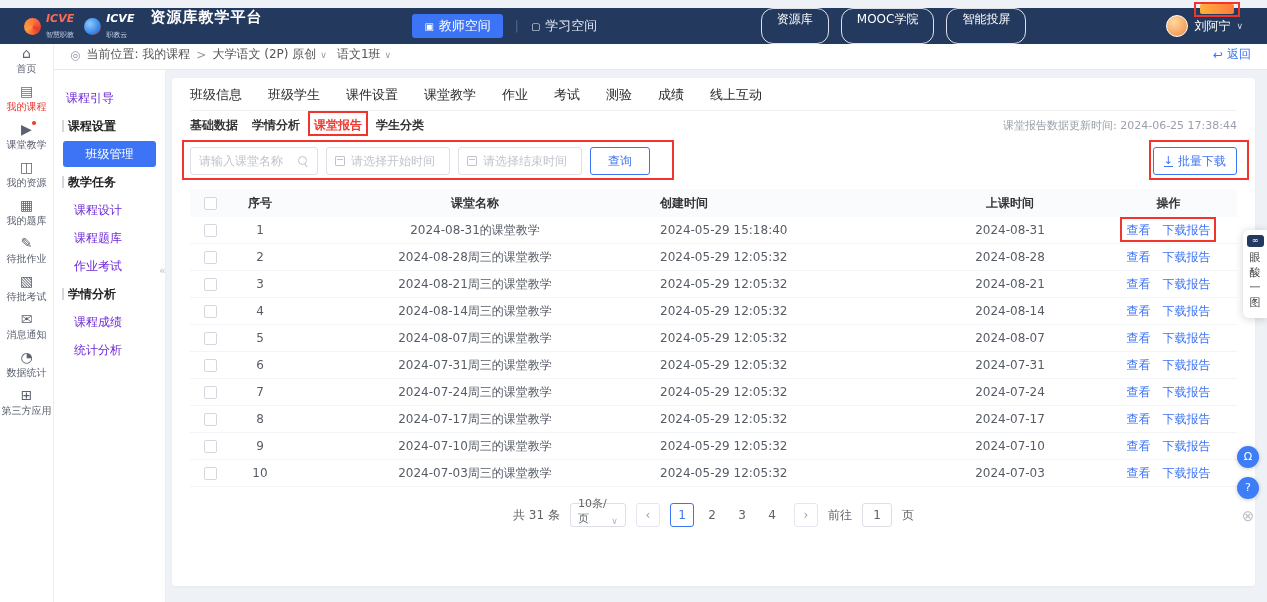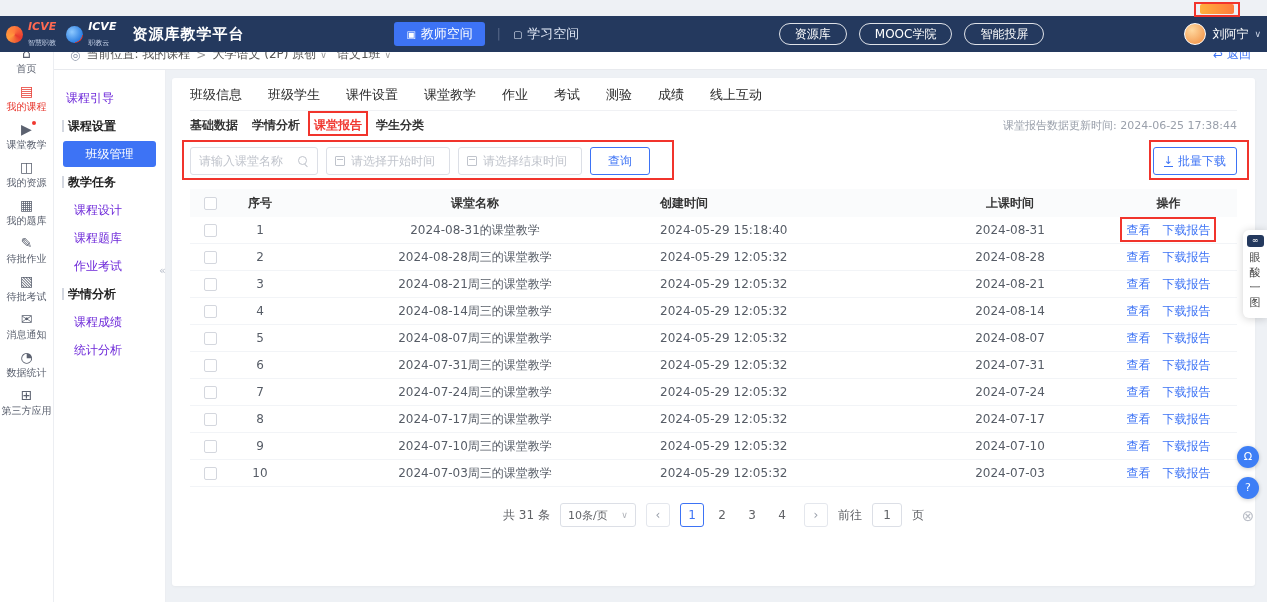--- a/index.html
+++ b/index.html
@@ -1,20 +1,20 @@
 <!DOCTYPE html>
 <html><head>
 <meta charset="utf-8">
 <style>
   *{box-sizing:border-box;margin:0;padding:0}
   html,body{width:1267px;height:602px}
   body{position:relative;overflow:hidden;background:#eef1f5;font-family:"DejaVu Sans","Liberation Sans",sans-serif;font-size:12px;color:#333}
 
   
-  .header{position:absolute;left:0;top:16px;right:0;height:36px;background:#24395e;display:flex;align-items:center;padding:0 6px;color:#fff;z-index:10}
+  .header{position:absolute;left:0;top:8px;right:0;height:36px;background:#24395e;display:flex;padding:0 24px;color:#fff;z-index:10}
   .logo{display:flex;align-items:center;gap:5px;margin-right:10px;cursor:pointer}
   .logo-mark{width:17px;height:17px;border-radius:50%;background:conic-gradient(#ff7a3c,#e8382f,#ff9a3c,#ff7a3c)}
   .logo-mark.cloud{background:radial-gradient(circle at 35% 35%,#8ec9ff,#2b7de0 70%,#e8382f 71%,#e8382f)}
   .logo-text{display:flex;flex-direction:column;line-height:1}
   .logo-name{font-size:11px;font-weight:bold;font-style:italic;color:#ff6a52}
   .logo-name.alt{color:#fff}
   .logo-sub{font-size:7px;color:#c8d4ea;margin-top:8px}
   .platform-title{font-size:15px;font-weight:bold;margin-left:6px;letter-spacing:1px}
   .space-nav{display:flex;align-items:center;gap:12px;margin-left:150px}
   .teacher-btn{display:flex;align-items:center;gap:5px;background:#3d73f5;border-radius:3px;height:24px;padding:0 12px;font-size:13px;cursor:pointer}
@@ -87,21 +87,21 @@
   .col-no{width:60px;text-align:center}
   .col-name{flex:1;text-align:center}
   .col-created{width:260px;text-align:left}
   .col-time{width:180px;text-align:center}
   .col-ops{width:137px;display:flex;justify-content:center;gap:12px}
   .checkbox{width:13px;height:13px;border:1px solid #d4d7de;border-radius:2px;background:#fff;cursor:pointer}
   .op-link{color:#3d73f5;cursor:pointer;white-space:nowrap}
 
   
   .pagination{display:flex;align-items:center;justify-content:center;gap:10px;margin-top:16px;color:#606266}
-  .page-size{width:76px;height:24px;border:1px solid #dcdfe6;border-radius:3px;display:flex;align-items:center;justify-content:space-between;padding:0 7px;font-size:11px;cursor:pointer}
+  .page-size{width:56px;height:24px;border:1px solid #dcdfe6;border-radius:3px;display:flex;align-items:flex-end;justify-content:space-between;padding:0 7px;font-size:11px;cursor:pointer}
   .pg-caret{font-size:9px;color:#b0b3b8}
   .page-btn{width:24px;height:24px;line-height:22px;text-align:center;border:1px solid #e4e7ed;border-radius:3px;color:#9aa0ab;cursor:pointer}
   .pages{display:flex;gap:6px}
   .page-num{min-width:24px;height:24px;line-height:22px;text-align:center;border:1px solid transparent;border-radius:3px;cursor:pointer}
   .page-num.active{border-color:#3d73f5;color:#3d73f5}
   .goto-input{width:30px;height:24px;border:1px solid #dcdfe6;border-radius:3px;text-align:center;font-size:12px;color:#606266;font-family:inherit;outline:0}
 
   
   .eye-widget{position:absolute;right:0;top:230px;width:24px;background:#fff;border-radius:6px 0 0 6px;box-shadow:0 1px 8px rgba(0,0,0,.18);padding:5px 0 8px;display:flex;flex-direction:column;align-items:center;gap:3px;z-index:20;cursor:pointer}
   .eye-badge{width:17px;height:12px;background:#24395e;border-radius:3px;color:#fff;font-size:8px;line-height:11px;text-align:center}

